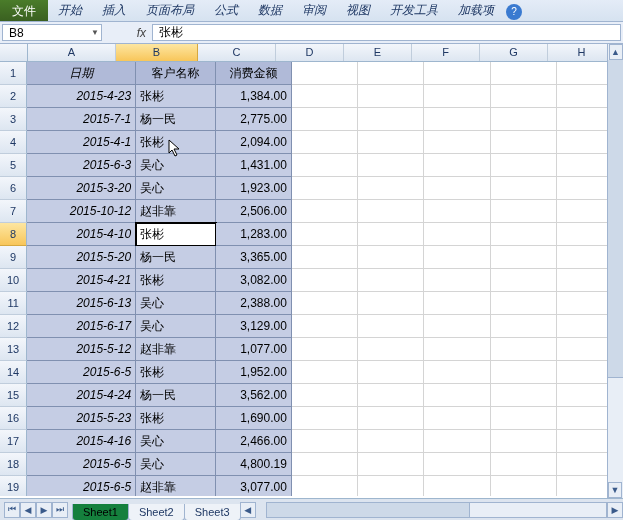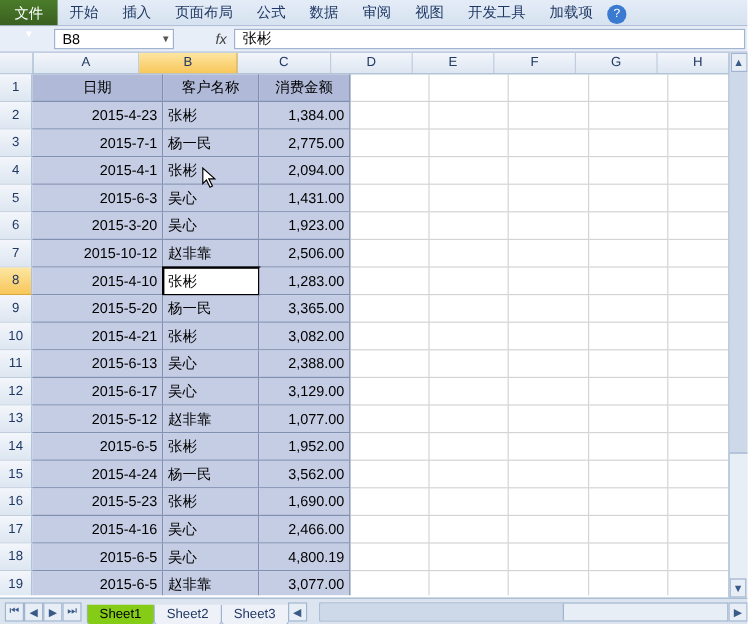--- a/index.html
+++ b/index.html
@@ -1,24 +1,24 @@
 <!DOCTYPE html>
 <html><head>
 <meta charset="utf-8">
 <style>
 * { margin: 0; padding: 0; box-sizing: border-box; font-family: "Microsoft YaHei", SimSun, sans-serif; font-size: 12px; }
 body { background: #fff; width: 623px; height: 520px; overflow: hidden; position: relative; }
 
 .menubar { background: linear-gradient(#e4ecf7, #d6e2f0); height: 22px; display: flex; align-items: stretch; border-bottom: 1px solid #a0b4d0; }
 .menu-file { background: linear-gradient(#4a7c2a, #3a6020); color: #fff; padding: 3px 12px; display: flex; align-items: center; gap: 4px; cursor: pointer; flex-direction: column; }
 .menu-file .arrow { font-size: 8px; }
-.menu-item { padding: 3px 10px; color: #1f3864; cursor: pointer; display: flex; align-items: center; }
+.menu-item { padding: 3px 10px; color: #1f3864; cursor: pointer; display: flex; align-items: center; font-style: italic; }
 .menu-help { margin-left: 2px; width: 16px; height: 16px; border-radius: 50%; background: #3a7ad0; color: #fff; display: flex; align-items: center; justify-content: center; font-size: 10px; align-self: center; margin-top: 2px; }
 
-.formula-bar { display: flex; height: 22px; border-bottom: 1px solid #a0b4d0; background: #e8eef8; align-items: stretch; padding-left: 43px; }
+.formula-bar { display: flex; height: 22px; border-bottom: 1px solid #a0b4d0; background: #e8eef8; align-items: stretch; }
 .name-box { width: 100px; background: #fff; border: 1px solid #a0b4d0; display: flex; align-items: center; padding: 0 6px; margin: 2px; position: relative; }
 .name-box .dd-arrow { position: absolute; right: 2px; font-size: 8px; color: #555; }
 .fx-label { width: 48px; display: flex; align-items: center; justify-content: flex-end; padding-right: 6px; font-style: italic; color: #444; }
 .formula-input { flex: 1; background: #fff; border: 1px solid #a0b4d0; margin: 2px 2px 2px 0; padding: 0 6px; display: flex; align-items: center; }
 
 .grid-wrap { position: relative; height: 452px; overflow: hidden; background: #fff; }
 .col-headers { display: flex; height: 18px; background: linear-gradient(#f3f6fb, #dde6f1); border-bottom: 1px solid #9eb6ce; }
 .corner { width: 28px; border-right: 1px solid #9eb6ce; background: linear-gradient(#f3f6fb, #dde6f1); }
 .col-h { text-align: center; line-height: 17px; color: #1f3864; border-right: 1px solid #c0cddc; font-size: 11px; }
 .col-h.A { width: 88px; }
@@ -26,37 +26,37 @@
 .col-h.C { width: 78px; }
 .col-h.wide { width: 68px; }
 .col-h.sel { background: linear-gradient(#fde6a1, #f8c65a); border-right: 1px solid #d6a840; }
 
 .body-rows { position: relative; }
 .row { display: flex; height: 23px; }
 .row-h { width: 28px; text-align: center; line-height: 22px; background: linear-gradient(#f3f6fb, #dde6f1); border-right: 1px solid #9eb6ce; border-bottom: 1px solid #c0cddc; color: #1f3864; font-size: 11px; }
 .row-h.sel { background: linear-gradient(#fde6a1, #f8c65a); border-bottom: 1px solid #d6a840; }
 
 .cell { border-right: 1px solid #d4d4d4; border-bottom: 1px solid #d4d4d4; line-height: 22px; padding: 0 4px; overflow: hidden; white-space: nowrap; }
-.cell.A { width: 112px; text-align: right; }
+.cell.A { width: 112px; text-align: right; font-style: italic; }
 .cell.B { width: 82px; text-align: left; }
 .cell.C { width: 78px; text-align: right; }
 .cell.empty { width: 68px; }
 
 .data-region .cell.A, .data-region .cell.B, .data-region .cell.C { background: #c5cde4; border-right: 1px solid #8090b0; border-bottom: 1px solid #8090b0; color: #000; }
 .header-row .cell.A, .header-row .cell.B, .header-row .cell.C { background: #b0bad8; text-align: center; font-weight: normal; }
 .active-cell { background: #fff !important; outline: 2px solid #000; outline-offset: -1px; }
 
 .cursor-ptr { position: absolute; left: 168px; top: 95px; pointer-events: none; font-size: 16px; color: #000; }
 
 .sheet-tabs { position: absolute; bottom: 0; left: 0; right: 0; height: 22px; background: #dce4ef; border-top: 1px solid #9eb6ce; display: flex; align-items: center; }
 .tab-nav { display: flex; gap: 0; padding: 0 4px; }
 .tab-nav-btn { width: 16px; height: 16px; display: flex; align-items: center; justify-content: center; font-size: 9px; color: #3a5a8a; border: 1px solid #a0b4d0; background: #e8eef6; cursor: pointer; }
 .tabs { display: flex; align-items: flex-end; height: 22px; }
 .tab { padding: 2px 10px; background: #eef2f8; border: 1px solid #a0b4d0; border-top: none; margin-right: -1px; cursor: pointer; font-size: 11px; color: #1f3864; border-radius: 0 0 4px 4px; }
-.tab.active { background: #84cc16; color: #000; }
+.tab.active { background: #15803d; color: #000; }
 .scroll-h { flex: 1; margin-left: 10px; height: 16px; background: #e8eef6; border: 1px solid #a0b4d0; position: relative; }
 .scroll-thumb-h { position: absolute; left: 0; top: 0; width: 60%; height: 100%; background: #cdd9e8; border-right: 1px solid #a0b4d0; }
 .scroll-btn { width: 16px; height: 16px; background: #e8eef6; border: 1px solid #a0b4d0; display: flex; align-items: center; justify-content: center; font-size: 9px; color: #3a5a8a; cursor: pointer; }
 
 .vscroll { position: absolute; right: 0; top: 44px; width: 16px; bottom: 22px; background: #e8eef6; border-left: 1px solid #a0b4d0; }
 .vscroll .scroll-btn { width: 14px; margin: 0 auto; }
 .vscroll-thumb { position: absolute; top: 16px; left: 0; right: 0; height: 70%; background: #cdd9e8; border-bottom: 1px solid #a0b4d0; }
 </style>
 </head>
 <body>

